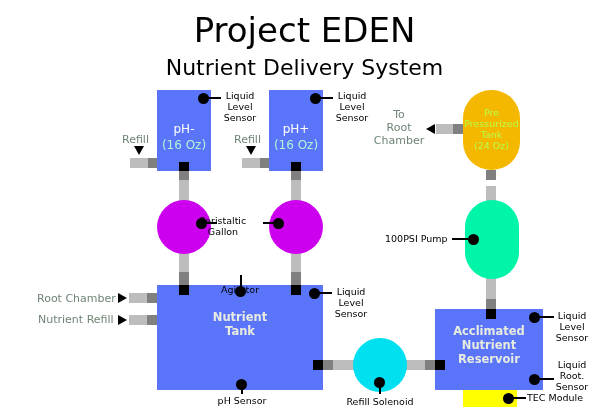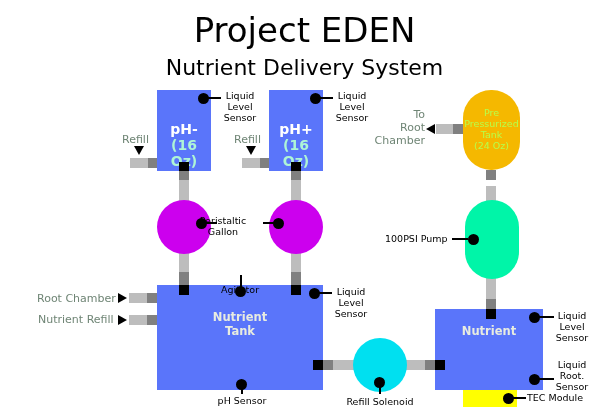--- a/index.html
+++ b/index.html
@@ -2,21 +2,21 @@
 <html><head>
 <meta charset="utf-8">
 <style>
   html,body{margin:0;padding:0;background:#fff;}
   body{width:609px;height:418px;position:relative;overflow:hidden;font-family:"DejaVu Sans","Liberation Sans",sans-serif;}
   .abs{position:absolute;}
   .title{left:0;width:609px;top:10px;text-align:center;font-size:34px;color:#000;line-height:40px;}
   .subtitle{left:0;width:609px;top:54px;text-align:center;font-size:22px;color:#000;line-height:28px;}
   .blue{background:#5a75fa;}
   .box-text{color:#e8ece0;font-weight:bold;text-align:center;font-size:11.5px;line-height:14px;}
-  .ph-text{color:#fff;text-align:center;font-size:14px;line-height:16px;font-weight:bold;}
+  .ph-text{color:#fff;text-align:center;font-size:12px;line-height:16px;font-weight:normal;}
   .ph-oz{color:#aef5d6;}
   .lbl{font-size:9.5px;line-height:11px;color:#000;text-align:center;}
   .glbl{font-size:11px;line-height:13px;color:#6f8575;}
   .dot{width:11px;height:11px;border-radius:50%;background:#000;}
   .line{background:#000;height:2px;}
   .vline{background:#000;width:2px;}
   .pipe-l{background:#bdbdbd;}
   .pipe-m{background:#808080;}
   .pipe-d{background:#000;}
   .circle{border-radius:50%;}
@@ -131,21 +131,23 @@
 <div class="abs pipe-d" style="left:435px;top:360px;width:10px;height:10px;"></div>
 
 <div class="abs circle" style="left:353px;top:338px;width:54px;height:54px;background:#00e0f0;"></div>
 <div class="abs dot" style="left:374px;top:377px;"></div>
 <div class="abs vline" style="left:379px;top:386px;height:8px;"></div>
 <div class="abs lbl" style="left:340px;top:396px;width:80px;">Refill Solenoid</div>
 
 <div class="abs blue" style="left:435px;top:309px;width:108px;height:81px;"></div>
 <div class="abs pipe-d" style="left:435px;top:360px;width:10px;height:10px;"></div>
 <div class="abs box-text" style="left:435px;top:324px;width:108px;">
+  <div>Acclimated</div>
     <div>Nutrient</div>
+    <div>Reservoir</div>
 </div>
 <div class="abs dot" style="left:529px;top:312px;"></div>
 <div class="abs line" style="left:538px;top:316px;width:16px;"></div>
 <div class="abs lbl" style="left:552px;top:310px;width:40px;">
   <div>Liquid</div>
     <div>Level</div>
     <div>Sensor</div>
 </div>
 <div class="abs dot" style="left:529px;top:374px;"></div>
 <div class="abs line" style="left:538px;top:378px;width:16px;"></div>
@@ -173,17 +175,17 @@
 <div class="abs" style="left:463px;top:90px;width:57px;height:80px;border-radius:28px;background:#f5b800;"></div>
 <div class="abs" style="left:463px;top:107px;width:57px;text-align:center;color:#b6ff4a;font-size:9.5px;line-height:11px;">
   <div>Pre</div>
     <div>Pressurized</div>
     <div>Tank</div>
     <div>(24 Oz)</div>
 </div>
 <div class="abs pipe-m" style="left:453px;top:124px;width:10px;height:10px;"></div>
 <div class="abs pipe-l" style="left:436px;top:124px;width:17px;height:10px;"></div>
 <div class="abs tri-l" style="left:426px;top:124px;"></div>
-<div class="abs glbl" style="left:373px;top:108px;width:52px;text-align:right;">
+<div class="abs glbl" style="left:373px;top:108px;width:52px;text-align:center;">
   <div>To</div>
     <div>Root</div>
     <div>Chamber</div>
 </div>
 
 </body></html>

